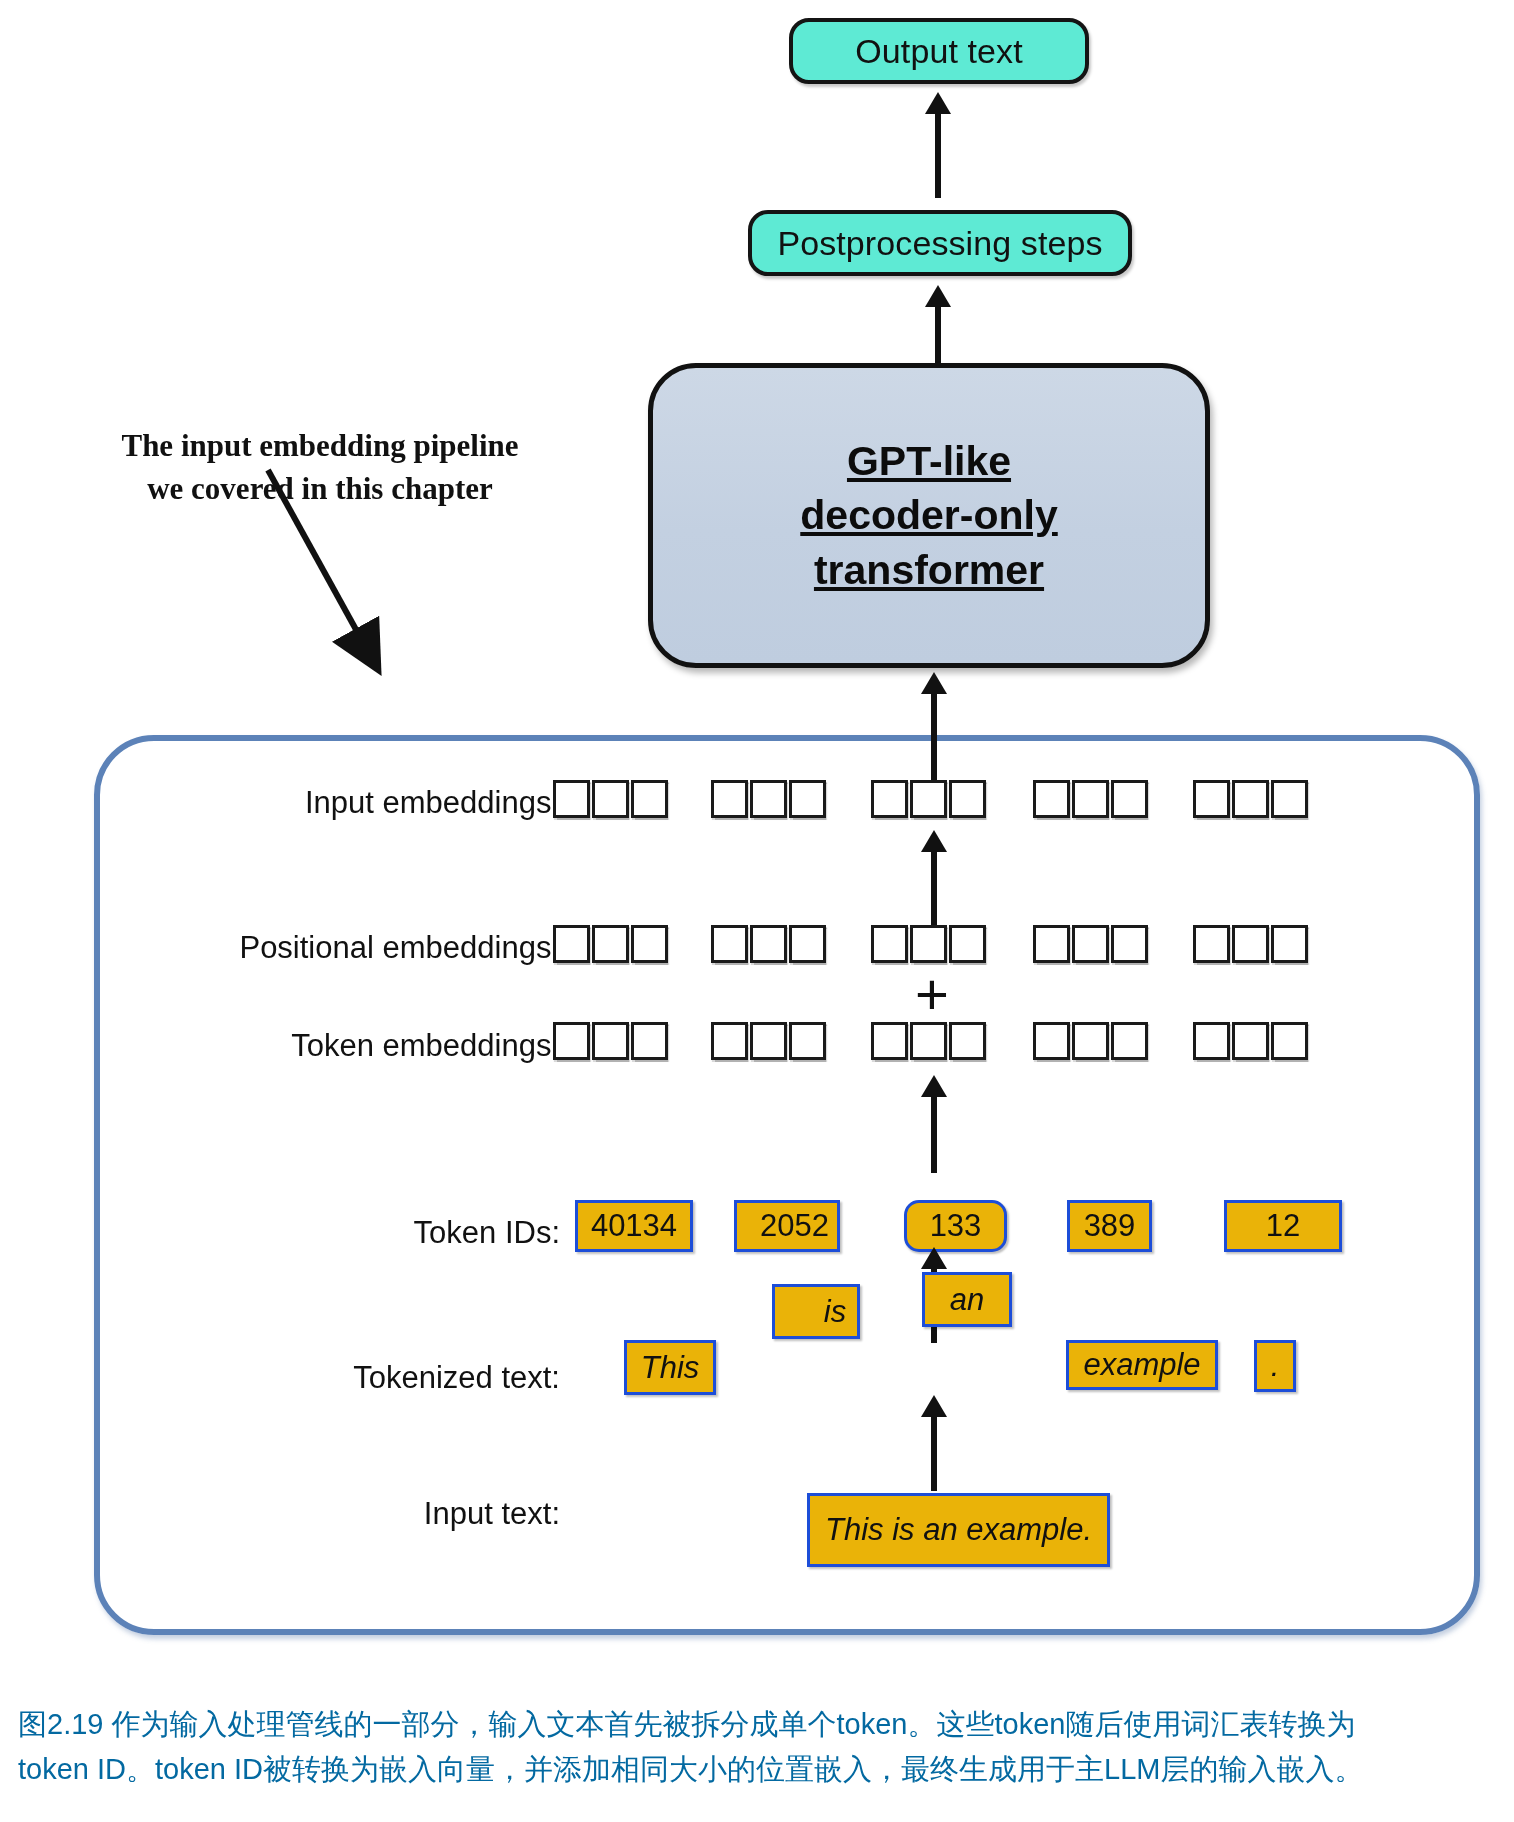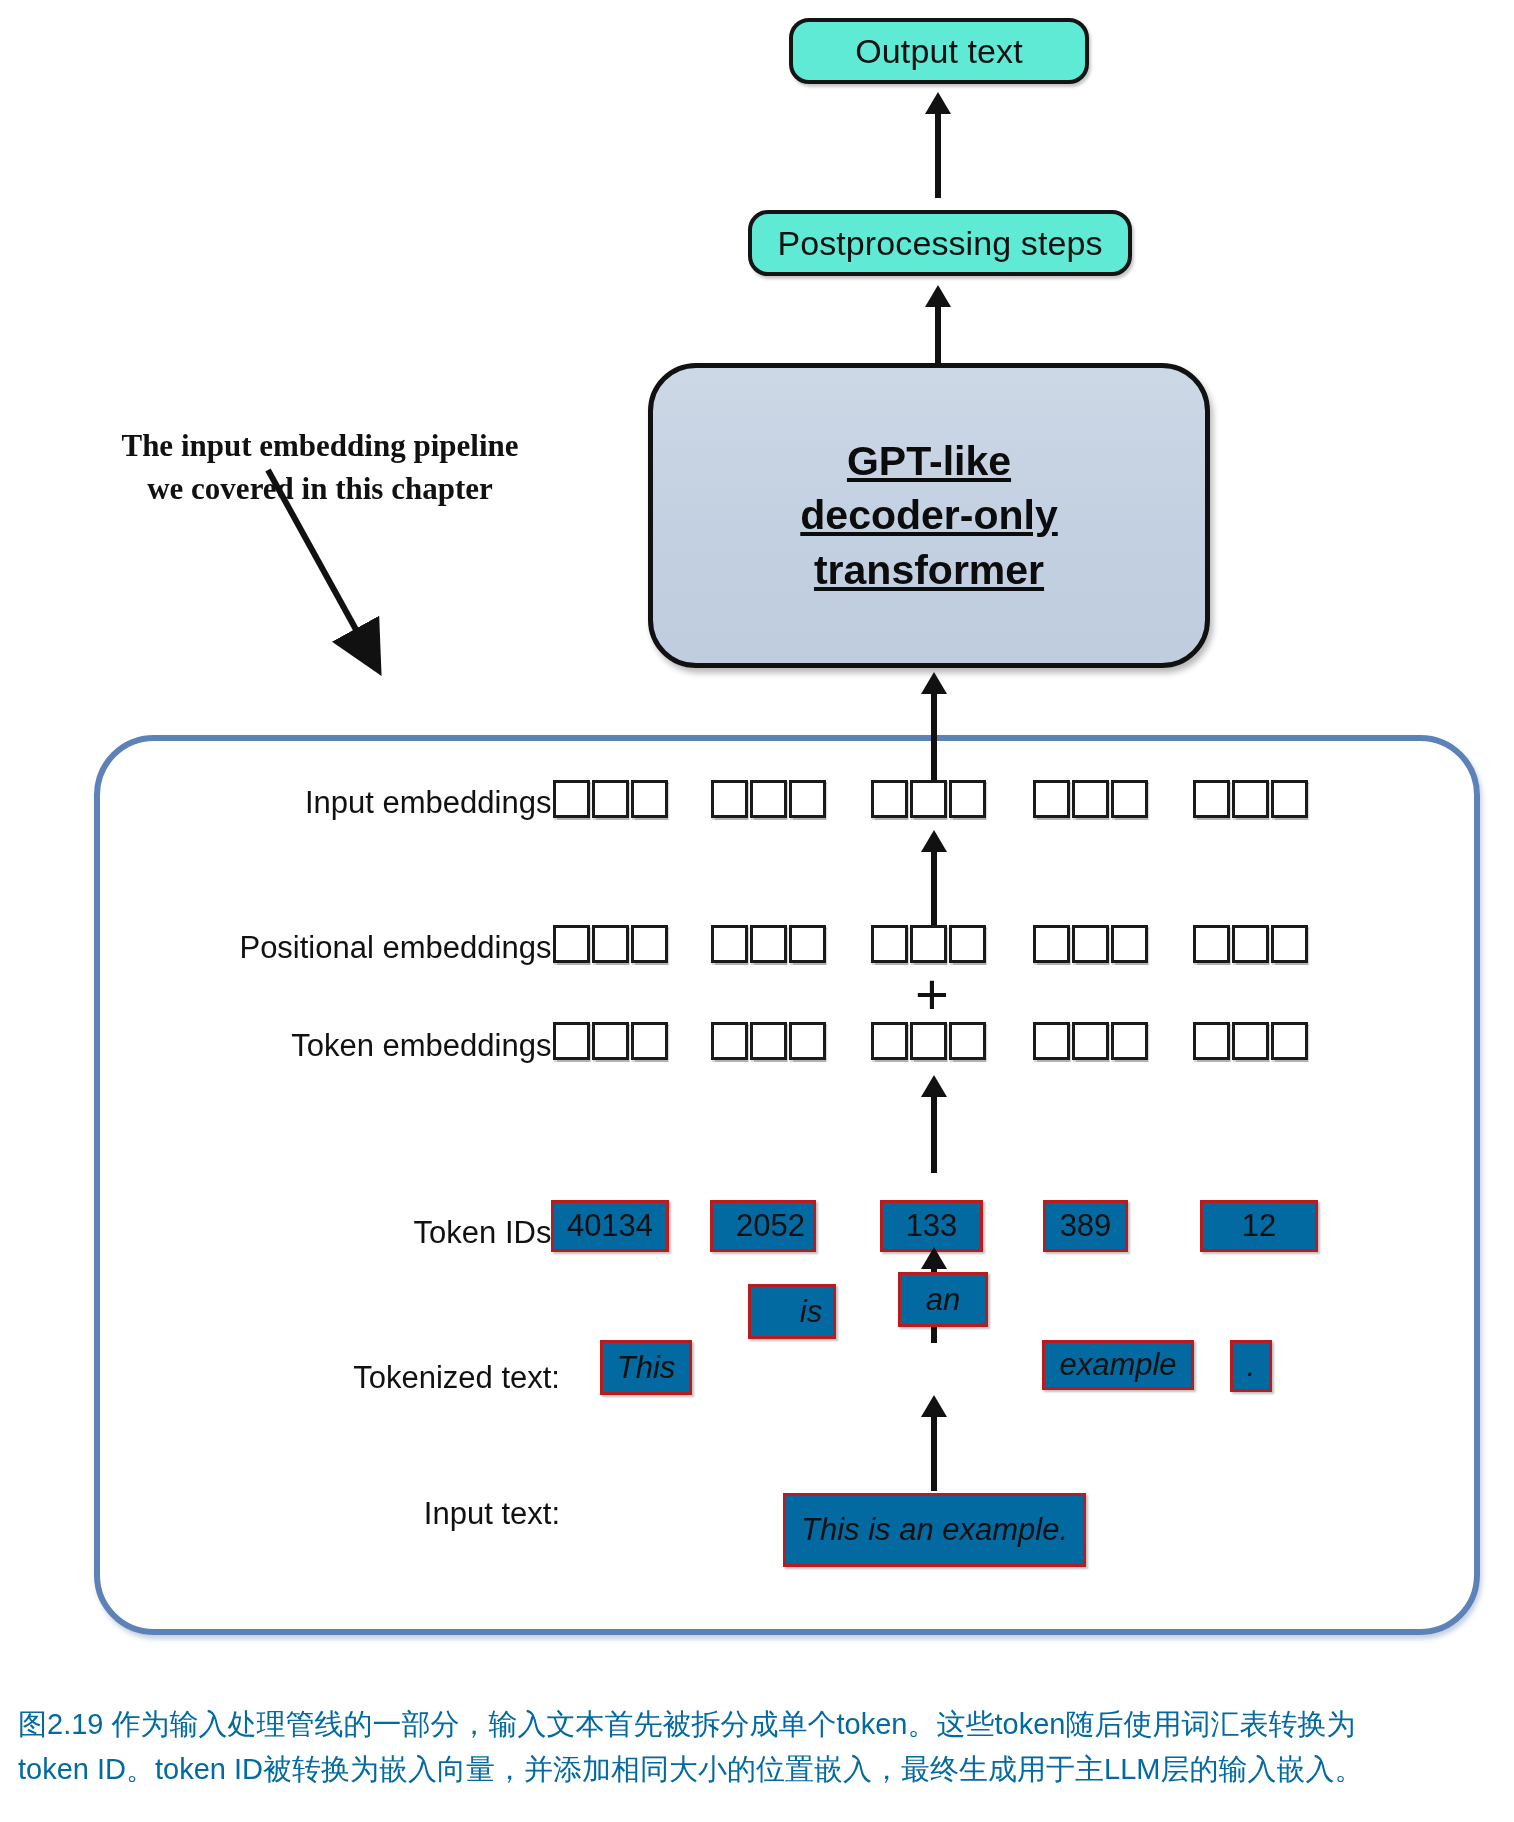--- a/index.html
+++ b/index.html
@@ -62,24 +62,25 @@
   .emb-group{position:absolute;display:flex;}
   .emb-cell{
     width:37px;height:38px;border:3px solid #1a1a1a;background:#fff;
     box-sizing:border-box;margin-right:2px;
     box-shadow:1px 1.5px 1px rgba(0,0,0,.3);
   }
   .emb-cell:last-child{margin-right:0;}
 
   
   .tbox{
-    position:absolute;border:3px solid #b91c1c;background:#0369a1;
+    position:absolute;border:3px solid #1d4ed8;background:#eab308;
     display:flex;align-items:center;justify-content:center;
     box-sizing:border-box;font-size:31px;color:#111;
     box-shadow:1.5px 2px 2px rgba(0,0,0,.25);
+    margin-left:24px;
   }
   .tbox.italic{font-style:italic;}
 
   
   .varrow{position:absolute;width:6px;background:#111;}
   .varrow::after{
     content:"";position:absolute;left:50%;top:-18px;transform:translateX(-50%);
     width:0;height:0;border-left:13px solid transparent;border-right:13px solid transparent;
     border-bottom:22px solid #111;
   }
@@ -225,21 +226,21 @@
   <div class="emb-cell"></div>
   <div class="emb-cell"></div>
 </div>
 
 <div class="varrow" style="left:931px;top:1093px;height:80px;"></div>
 
 <div class="rlabel" style="left:230px;top:1215px;width:330px;">Token IDs:</div>
 
 <div class="tbox" style="left:551px;top:1200px;width:118px;height:52px;">40134</div>
 <div class="tbox" style="left:710px;top:1200px;width:106px;height:52px;padding-left:15px;">2052</div>
-<div class="tbox" style="left:880px;top:1200px;width:103px;height:52px;">133</div>
+<div class="tbox" style="left:880px;top:1200px;width:103px;height:52px;border-radius:15px;">133</div>
 <div class="tbox" style="left:1043px;top:1200px;width:85px;height:52px;">389</div>
 <div class="tbox" style="left:1200px;top:1200px;width:118px;height:52px;">12</div>
 
 <div class="varrow" style="left:931px;top:1265px;height:78px;"></div>
 
 <div class="rlabel" style="left:170px;top:1360px;width:390px;">Tokenized text:</div>
 
 <div class="tbox italic" style="left:600px;top:1340px;width:92px;height:55px;">This</div>
 <div class="tbox italic" style="left:748px;top:1284px;width:88px;height:55px;padding-left:38px;">is</div>
 <div class="tbox italic" style="left:898px;top:1272px;width:90px;height:55px;">an</div>

